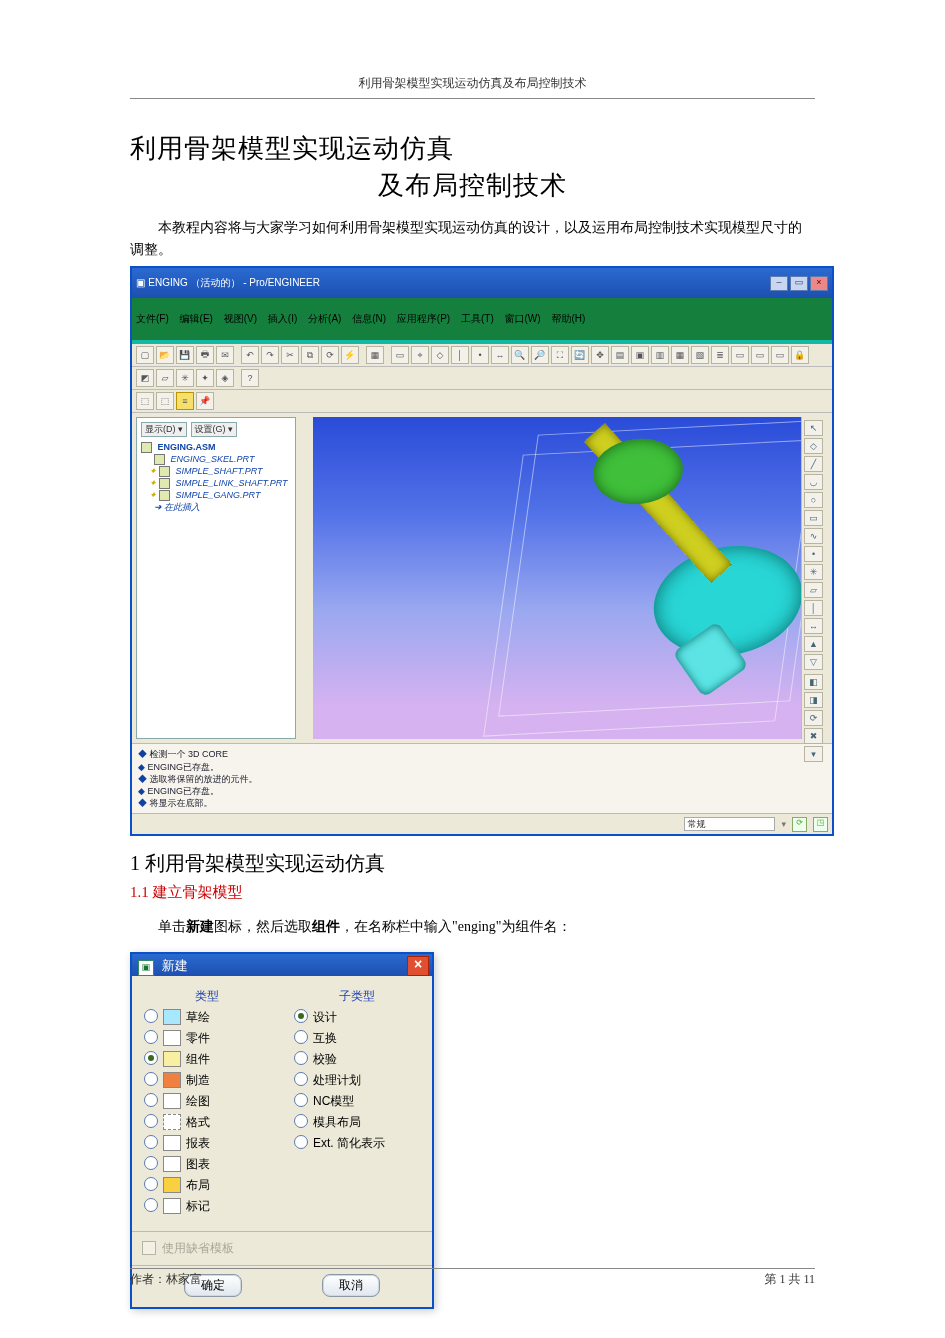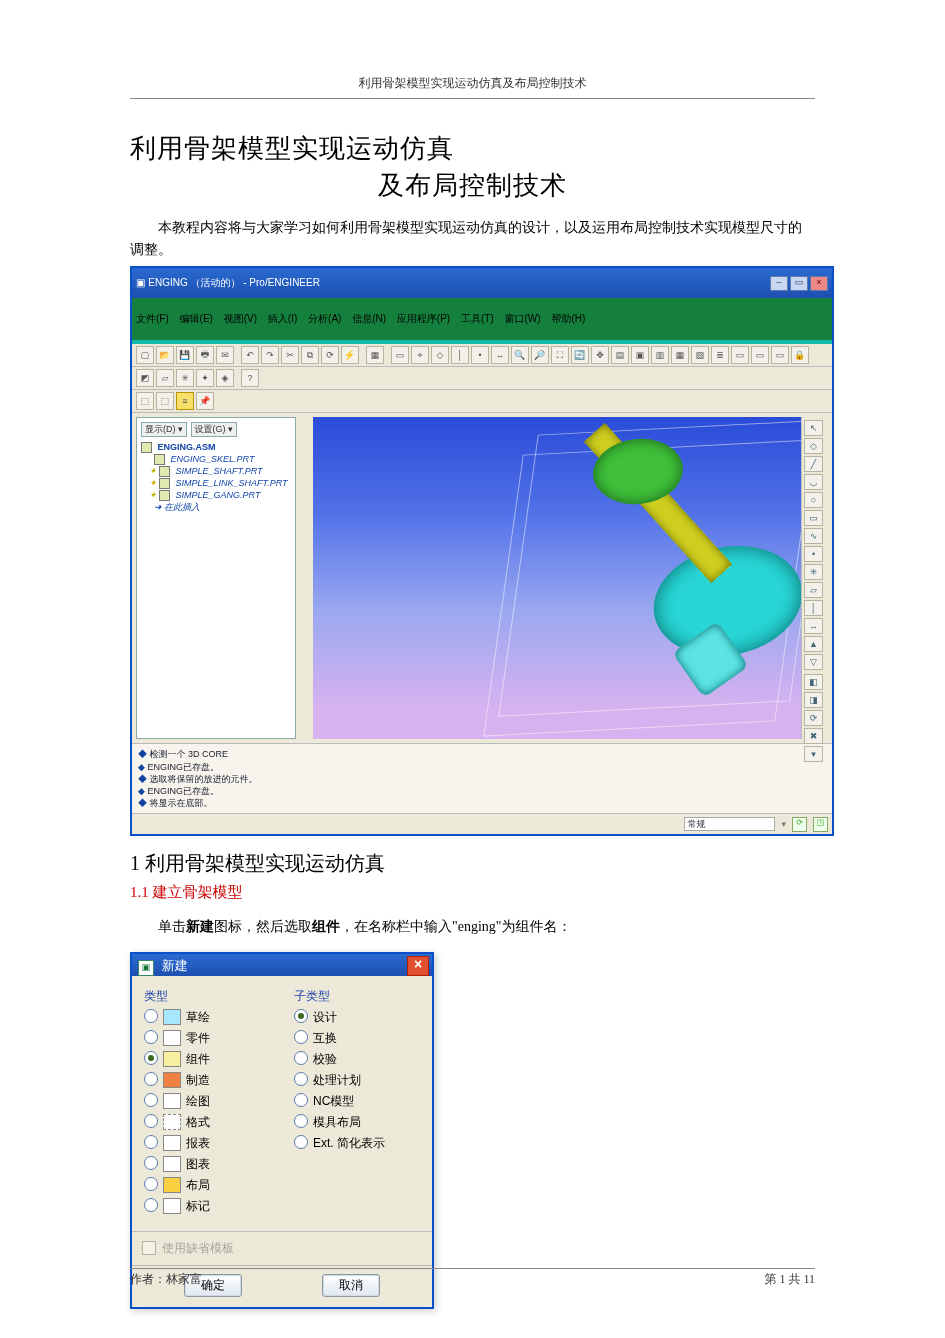--- a/index.html
+++ b/index.html
@@ -187,21 +187,21 @@
     width:20px; height:18px; background:#e05030; color:#fff;
     border:1px solid #b02000; text-align:center; font-weight:bold;
     line-height:15px; font-size:14px;
   }
   .dlg-body { display:flex; padding:6px 0 4px 0; gap:0;}
   .fieldset {
     flex:1; margin:0 6px; padding:6px 6px 8px 6px;
     position:relative; border:none;
   }
   .fieldset .legend {
-    color:#1a3db0; font-size:12px; margin-bottom:4px;
+    color:#1a3db0; font-size:12px; margin-bottom:4px;text-align:center;
   }
   .opt-row {
     display:flex; align-items:flex-start; height:21px; gap:5px;
     color:#000;
   }
   .radio {
     width:12px; height:12px; border:1px solid #5a7ab0;
     border-radius:50%; display:inline-flex;
     align-items:center; justify-content:center;
     background:#fff;
@@ -243,21 +243,21 @@
   .chkbox {
     width:12px; height:12px; border:1px solid #b8b4a2;
     background:#f3f1e4;
   }
   .dlg-btns {
     border-top:1px solid #bbb; padding:8px 12px 10px 12px;
     display:flex; justify-content:space-between;
   }
   .dlg-btn {
     border:1px solid #8a98a8; background:linear-gradient(#fff,#dfe7ef);
-    padding:2px 16px; border-radius:3px; font-size:12px;
+    padding:2px 16px; border-radius:8px; font-size:12px;
     box-shadow:0 0 0 1px #cfd9e4 inset;
     margin: 0 40px;
   }
   
   .footer {
     position:absolute; bottom:50px; left:130px; right:130px;
     border-top:1px solid #888; padding-top:2px;
     display:flex; justify-content:space-between;
     font-size:12px; color:#333;
   }

